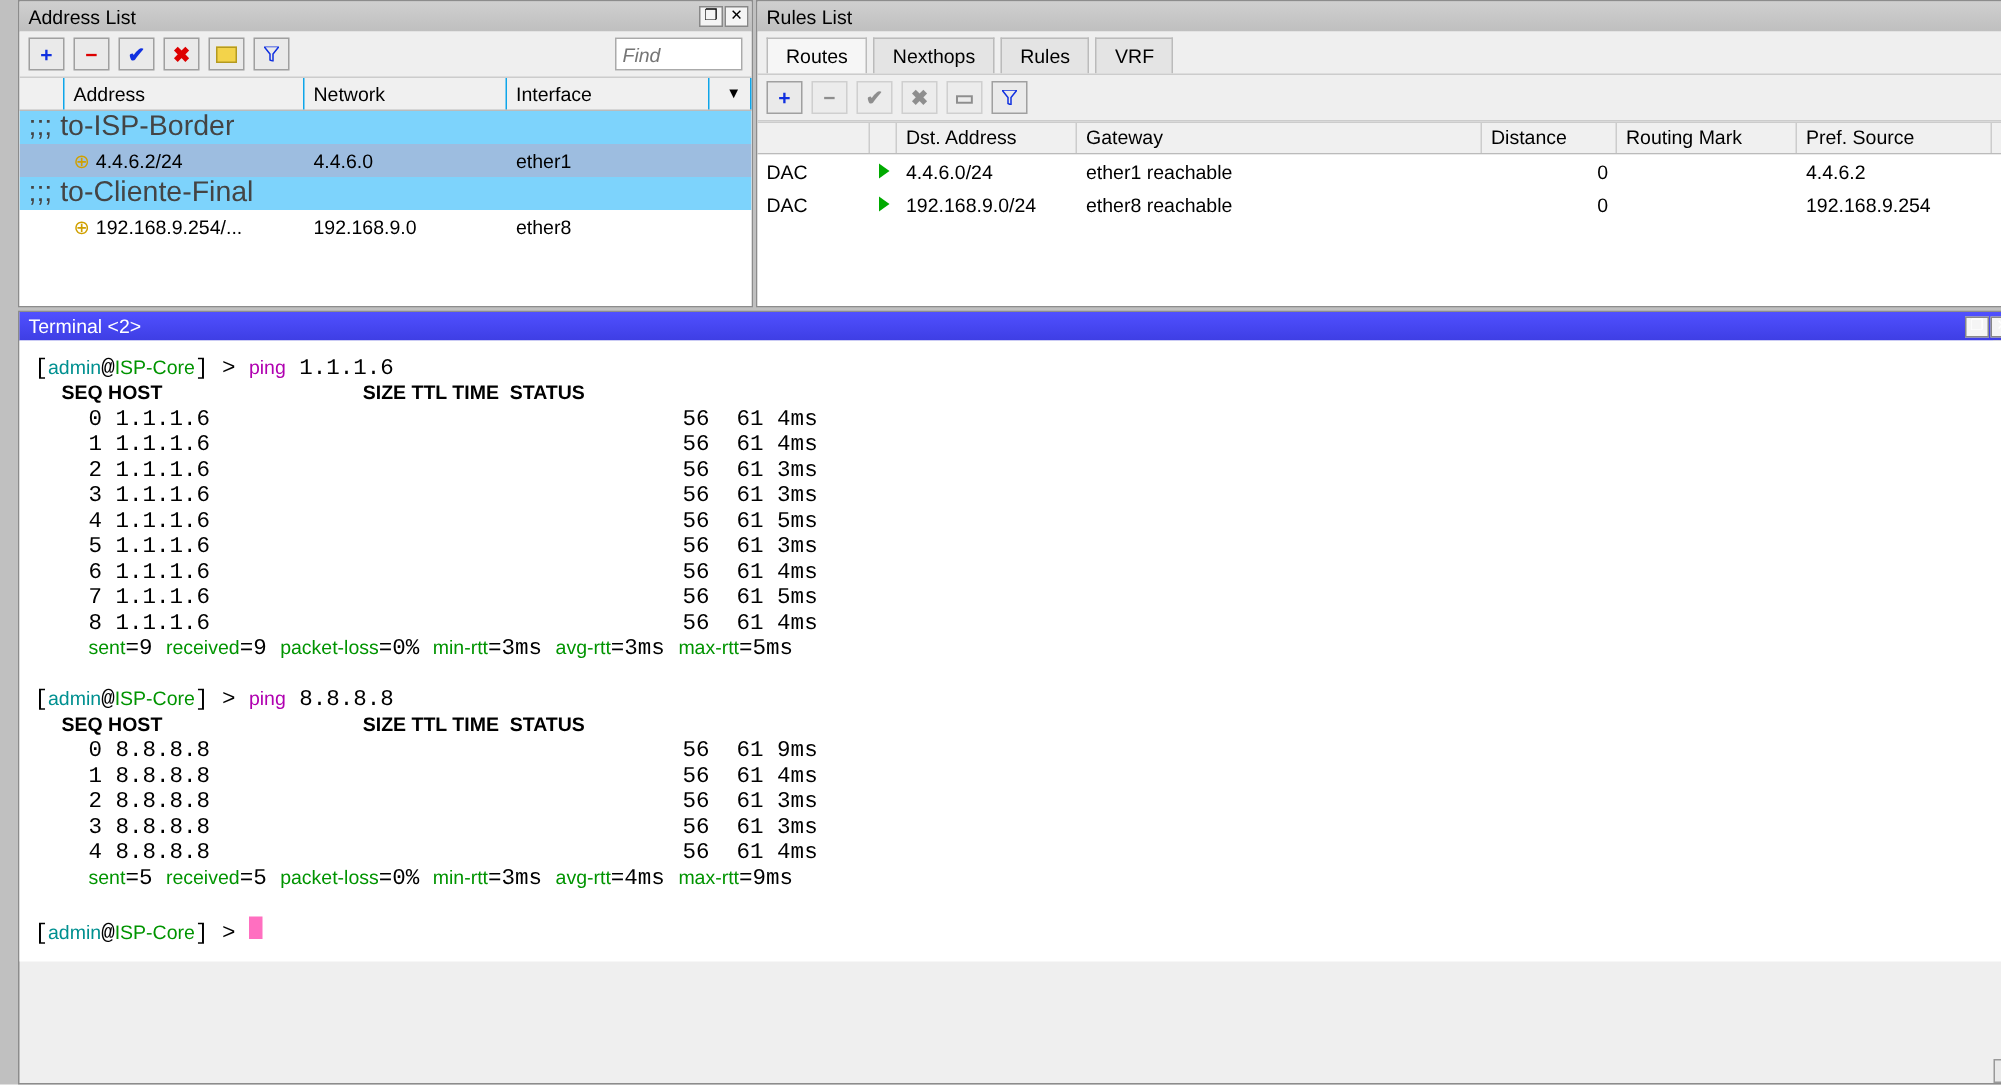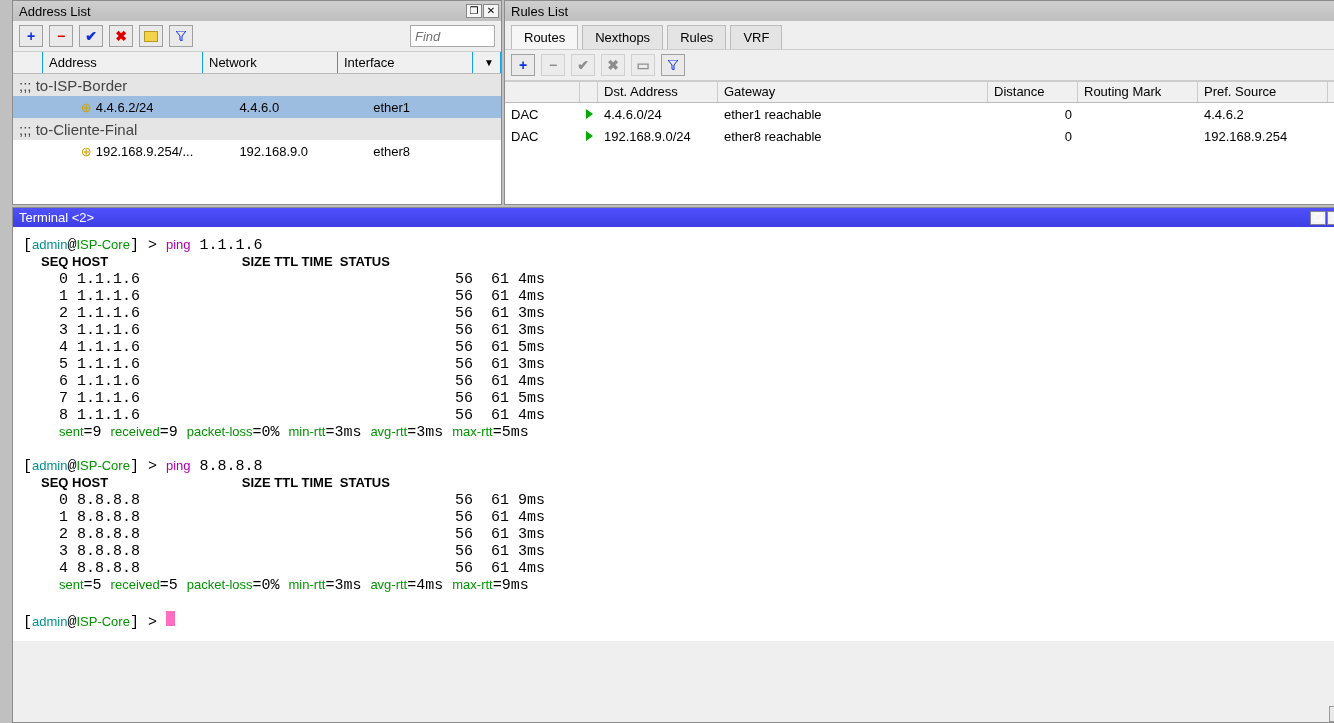--- a/index.html
+++ b/index.html
@@ -10,22 +10,22 @@
   .titlebar .title{flex:1;}
   .winbtns{display:flex;gap:1px;}
   .winbtn{width:16px;height:14px;border:1px solid #888;background:#f5f5f5;display:flex;align-items:center;justify-content:center;font-size:10px;line-height:1;}
   .toolbar{display:flex;align-items:center;padding:4px 6px;gap:6px;background:#efefef;border-bottom:1px solid #ccc;}
   .tbtn{width:24px;height:22px;border:1px solid #a0a0a0;background:#eaeaea;display:flex;align-items:center;justify-content:center;font-weight:bold;font-size:14px;cursor:pointer;}
   .tbtn.disabled{opacity:0.4;}
   .find{margin-left:auto;width:85px;height:22px;border:1px solid #aaa;padding:0 4px;font-style:italic;color:#888;}
   .grid-head{display:flex;background:#f0f0f0;border-bottom:1px solid #bbb;height:22px;}
   .grid-head .cell{border-right:1px solid #0ea5e9;padding:2px 6px;font-size:13px;display:flex;align-items:center;}
   .grid-body{flex:1;overflow:auto;background:#fff;}
-  .row{display:flex;height:22px;align-items:center;padding-left:32px;}
-  .row.group{background:#e5e5e5;color:#444;font-style:normal;padding-left:6px;font-size:15px;}
+  .row{display:flex;height:22px;align-items:center;}
+  .row.group{background:#7dd3fc;color:#444;font-style:normal;padding-left:6px;font-size:19px;}
   .row.sel{background:#9dbde0;}
   .row .cell{padding:0 6px;font-size:13px;}
   .tabs{display:flex;gap:4px;padding:4px 6px 0 6px;background:#efefef;}
   .tab{padding:4px 12px;border:1px solid #bbb;border-bottom:none;background:#e4e4e4;font-size:13px;}
   .tab.active{background:#f6f6f6;}
   .route-head{display:flex;background:#f0f0f0;border-top:1px solid #ccc;border-bottom:1px solid #bbb;height:22px;}
   .route-head .cell{border-right:1px solid #ccc;padding:2px 6px;font-size:13px;}
   .rrow{display:flex;height:22px;align-items:center;font-size:13px;}
   .rrow .cell{padding:0 6px;}
   .tri{display:inline-block;width:0;height:0;border-top:5px solid transparent;border-bottom:5px solid transparent;border-left:7px solid #0a0;}

